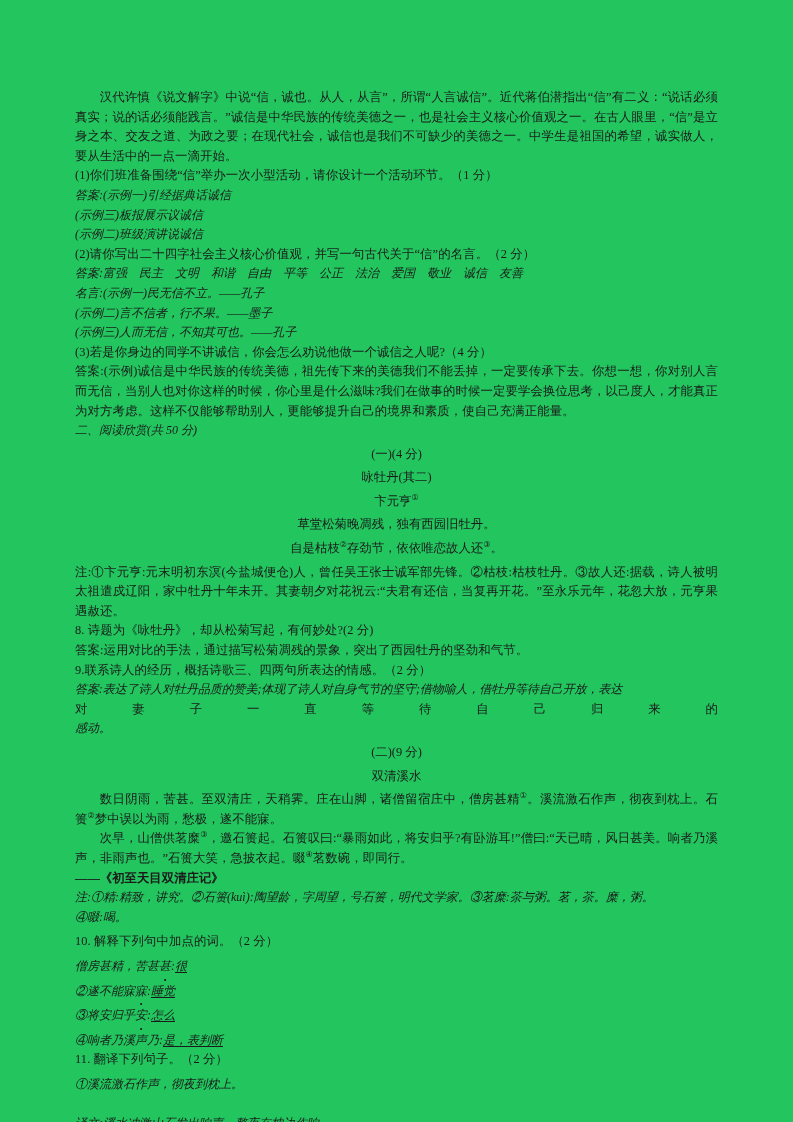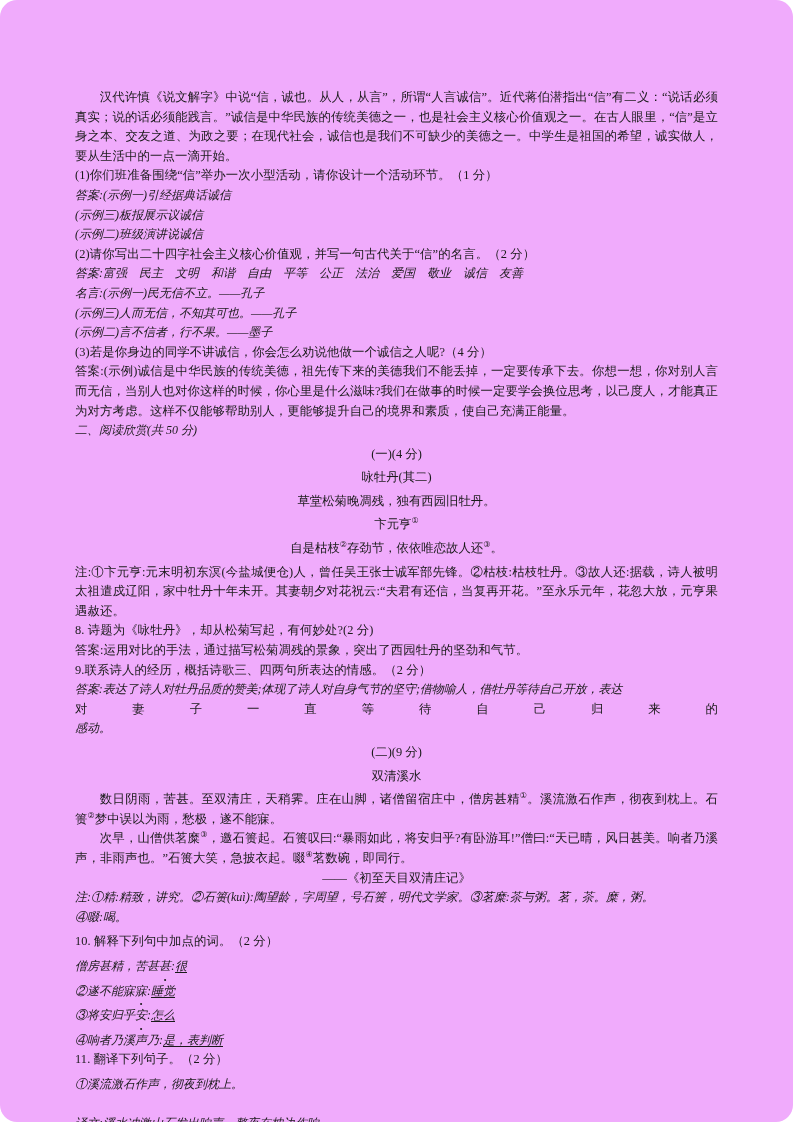--- a/index.html
+++ b/index.html
@@ -13,22 +13,21 @@
     position: relative;
     font-family: "Liberation Serif", "DejaVu Serif", serif;
     color: #1a1a1a;
     overflow: hidden;
   }
   .page {
     position: absolute;
     left: 0; top: 0;
     width: 793px;
     height: 1122px;
-    background: #f0abfc;
-    border-radius: 17px;
+    background: #22c55e;
   }
   .content {
     position: absolute;
     left: 75px;
     top: 88px;
     width: 643px;
   }
 
   
   .p {
@@ -49,24 +48,25 @@
     white-space: nowrap;
     font-style: italic;
   }
   .center-block {
     font-size: 12.4px;
     line-height: 19.6px;
     margin: 4px;
     text-align: center;
   }
   .right {
-    text-align: center;
+    text-align: left;
     font-size: 12.4px;
     line-height: 19.6px;
     margin: 0;
+    font-weight: bold;
   }
 
   .u { text-decoration: underline; text-underline-offset: 2px; }
   sup {
     font-size: 8px;
     vertical-align: super;
     line-height: 0;
   }
   .dotchar {
     position: relative;
@@ -105,32 +105,32 @@
     <p class="p p-indent">汉代许慎《说文解字》中说“信，诚也。从人，从言”，所谓“人言诚信”。近代蒋伯潜指出“信”有二义：“说话必须真实；说的话必须能践言。”诚信是中华民族的传统美德之一，也是社会主义核心价值观之一。在古人眼里，“信”是立身之本、交友之道、为政之要；在现代社会，诚信也是我们不可缺少的美德之一。中学生是祖国的希望，诚实做人，要从生活中的一点一滴开始。</p>
 
     <p class="p">(1)你们班准备围绕“信”举办一次小型活动，请你设计一个活动环节。（1 分）</p>
     <p class="line">答案:(示例一)引经据典话诚信</p>
     <p class="line">(示例三)板报展示议诚信</p>
     <p class="line">(示例二)班级演讲说诚信</p>
 
     <p class="p">(2)请你写出二十四字社会主义核心价值观，并写一句古代关于“信”的名言。（2 分）</p>
     <p class="line"><span>答案:</span><span class="core-values"><span>富强</span><span>民主</span><span>文明</span><span>和谐</span><span>自由</span><span>平等</span><span>公正</span><span>法治</span><span>爱国</span><span>敬业</span><span>诚信</span><span>友善</span></span></p>
     <p class="line">名言:(示例一)民无信不立。——孔子</p>
+    <p class="line">(示例二)言不信者，行不果。——墨子</p>
     <p class="line">(示例三)人而无信，不知其可也。——孔子</p>
-    <p class="line">(示例二)言不信者，行不果。——墨子</p>
 
     <p class="p">(3)若是你身边的同学不讲诚信，你会怎么劝说他做一个诚信之人呢?（4 分）</p>
     <p class="p">答案:(示例)诚信是中华民族的传统美德，祖先传下来的美德我们不能丢掉，一定要传承下去。你想一想，你对别人言而无信，当别人也对你这样的时候，你心里是什么滋味?我们在做事的时候一定要学会换位思考，以己度人，才能真正为对方考虑。这样不仅能够帮助别人，更能够提升自己的境界和素质，使自己充满正能量。</p>
 
     <p class="line">二、阅读欣赏(共 50 分)</p>
 
     <p class="center-block">(一)(4 分)</p>
     <p class="center-block">咏牡丹(其二)</p>
+    <p class="center-block"><span>卞元亨</span><sup>①</sup></p>
     <p class="center-block">草堂松菊晚凋残，独有西园旧牡丹。</p>
-    <p class="center-block"><span>卞元亨</span><sup>①</sup></p>
     <p class="center-block"><span>自是枯枝</span><sup>②</sup><span>存劲节，依依唯恋故人还</span><sup>③</sup><span>。</span></p>
 
     <p class="p">注:①卞元亨:元末明初东溟(今盐城便仓)人，曾任吴王张士诚军部先锋。②枯枝:枯枝牡丹。③故人还:据载，诗人被明太祖遣戍辽阳，家中牡丹十年未开。其妻朝夕对花祝云:“夫君有还信，当复再开花。”至永乐元年，花忽大放，元亨果遇赦还。</p>
 
     <p class="p">8. 诗题为《咏牡丹》，却从松菊写起，有何妙处?(2 分)</p>
     <p class="p">答案:运用对比的手法，通过描写松菊凋残的景象，突出了西园牡丹的坚劲和气节。</p>
     <p class="p">9.联系诗人的经历，概括诗歌三、四两句所表达的情感。（2 分）</p>
     <p class="line tight">答案:表达了诗人对牡丹品质的赞美;体现了诗人对自身气节的坚守;借物喻人，借牡丹等待自己开放，表达</p>
     <div class="wide-words">
         <span>对</span>

